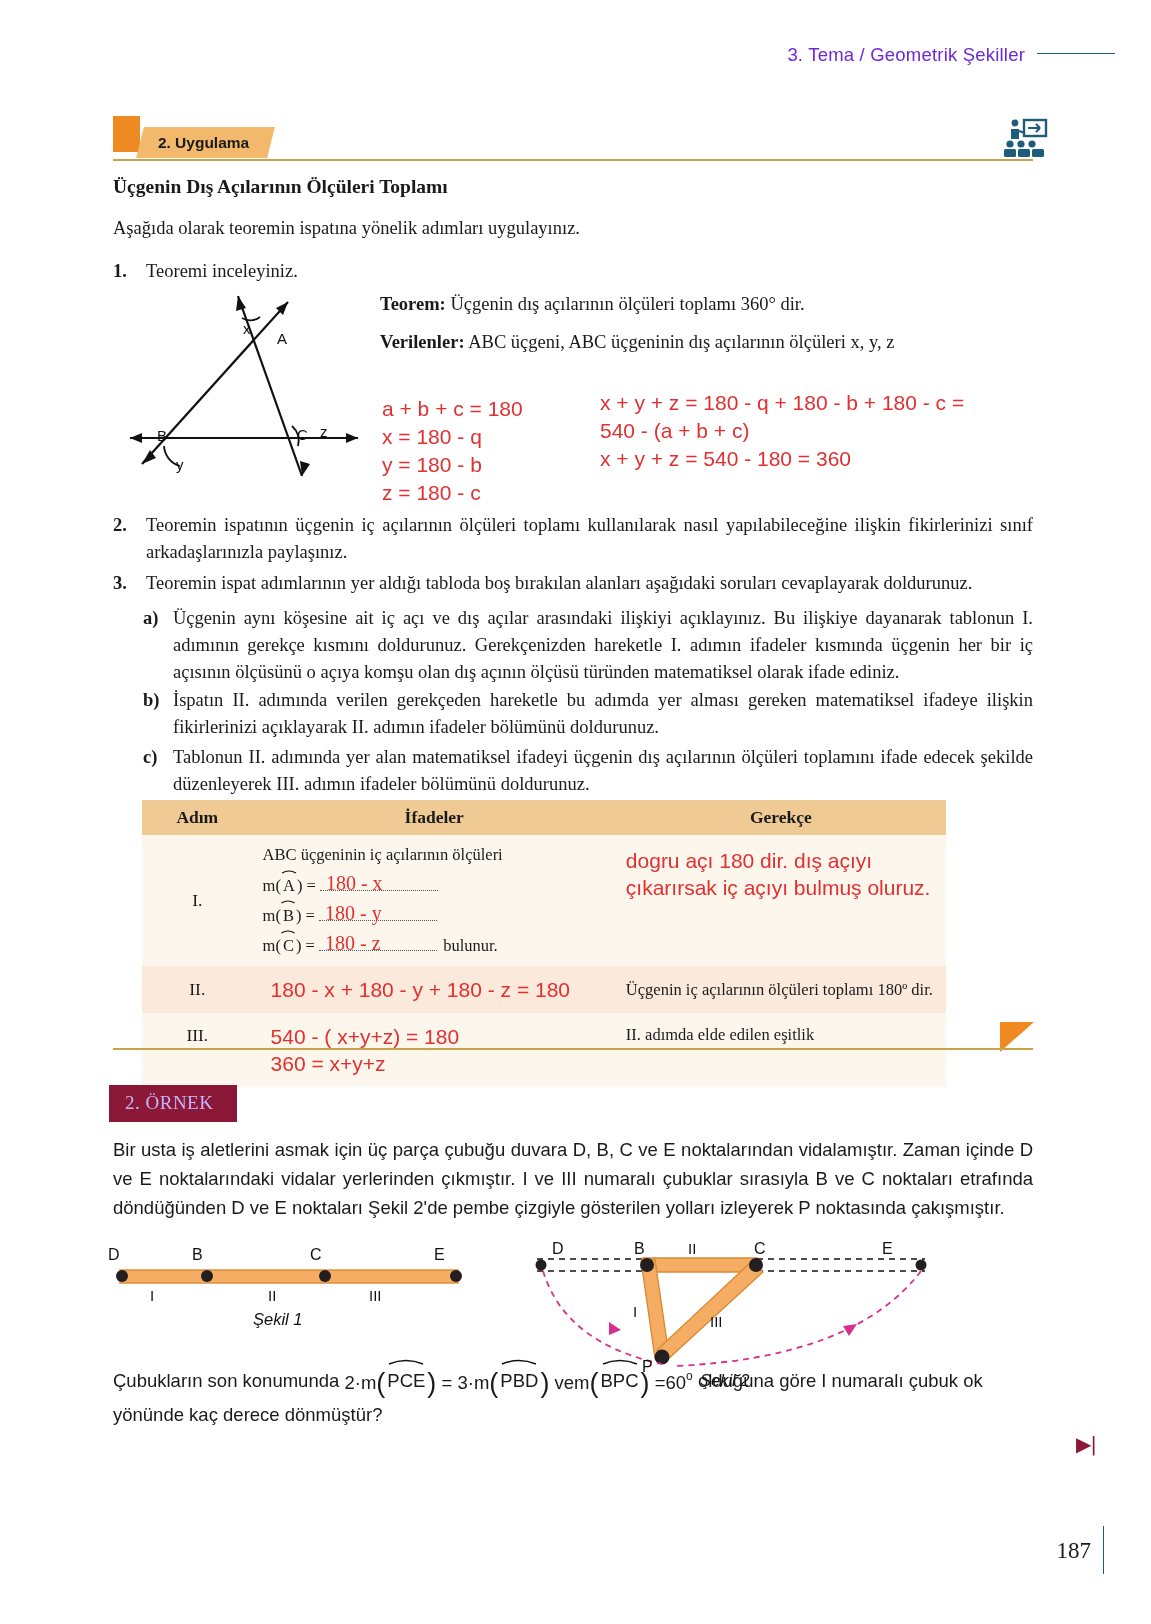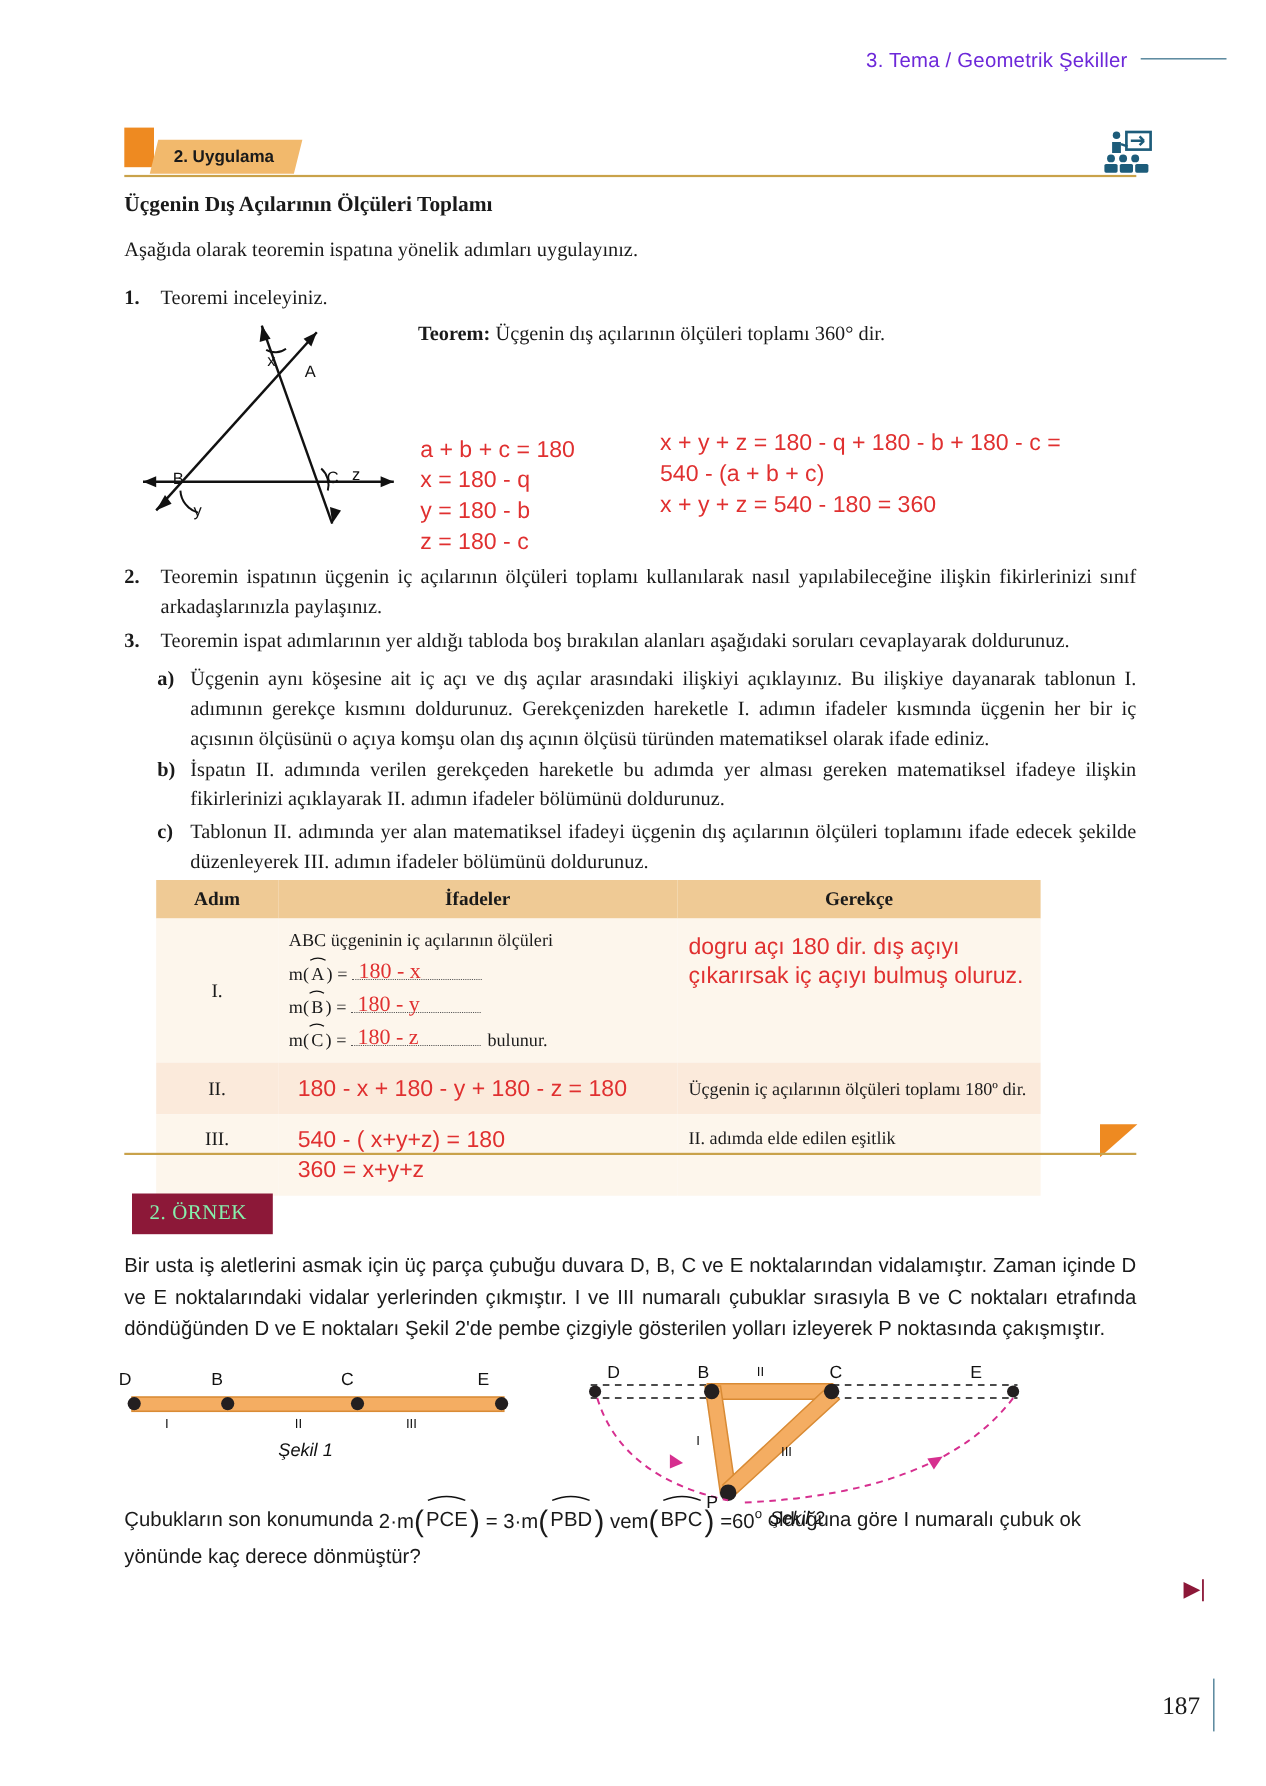--- a/index.html
+++ b/index.html
@@ -259,24 +259,24 @@
     top: 1022px;
     width: 0;
     height: 0;
     border-left: 34px solid #ee8a21;
     border-bottom: 30px solid transparent;
   }
 
   
   .ornek {
     position: absolute;
-    left: 120px;
+    left: 109px;
     top: 1085px;
     background: #8c1838;
-    color: #86efac;
+    color: #c4b5fd;
     font-family: "Liberation Serif", serif;
     font-size: 19px;
     padding: 7px 24px 8px 16px;
     letter-spacing: .5px;
   }
   .ornek-body {
     position: absolute;
     left: 113px;
     top: 1135px;
     width: 920px;
@@ -310,21 +310,21 @@
   }
   .pt-label {
     position: absolute;
     font-family: "Liberation Sans", sans-serif;
     font-size: 16px;
     color: #111;
   }
   .seg-label {
     position: absolute;
     font-family: "Liberation Sans", sans-serif;
-    font-size: 12px;
+    font-size: 15px;
     color: #111;
   }
 
   
   .question {
     position: absolute;
     left: 113px;
     top: 1361px;
     width: 920px;
     font-family: "Liberation Sans", sans-serif;
@@ -435,20 +435,24 @@
   <div class="tri-label" style="left:277px; top:330px;">A</div>
   <div class="tri-label" style="left:157px; top:427px;">B</div>
   <div class="tri-label" style="left:176px; top:456px;">y</div>
   <div class="tri-label" style="left:297px; top:426px;">C</div>
   <div class="tri-label" style="left:320px; top:423px;">z</div>
 
   <div class="theo">
     <div class="theo-line">
       <b>Teorem:</b>
       <span>Üçgenin dış açılarının ölçüleri toplamı 360° dir.</span>
+    </div>
+    <div class="theo-line">
+      <b>Verilenler:</b>
+      <span>ABC üçgeni, ABC üçgeninin dış açılarının ölçüleri x, y, z</span>
     </div>
   </div>
 
   <div class="hand hand-left">a + b + c = 180
 x = 180 - q
 y = 180 - b
 z = 180 - c</div>
   <div class="hand hand-right">x + y + z = 180 - q + 180 - b + 180 - c =
 540 - (a + b + c)
 x + y + z = 540 - 180 = 360</div>

